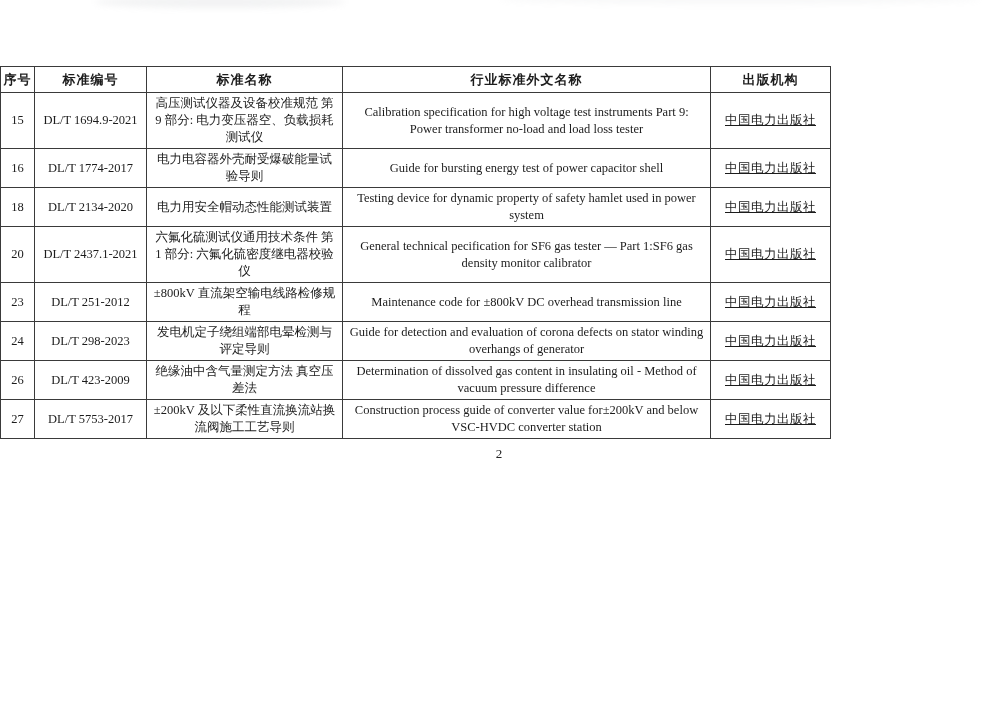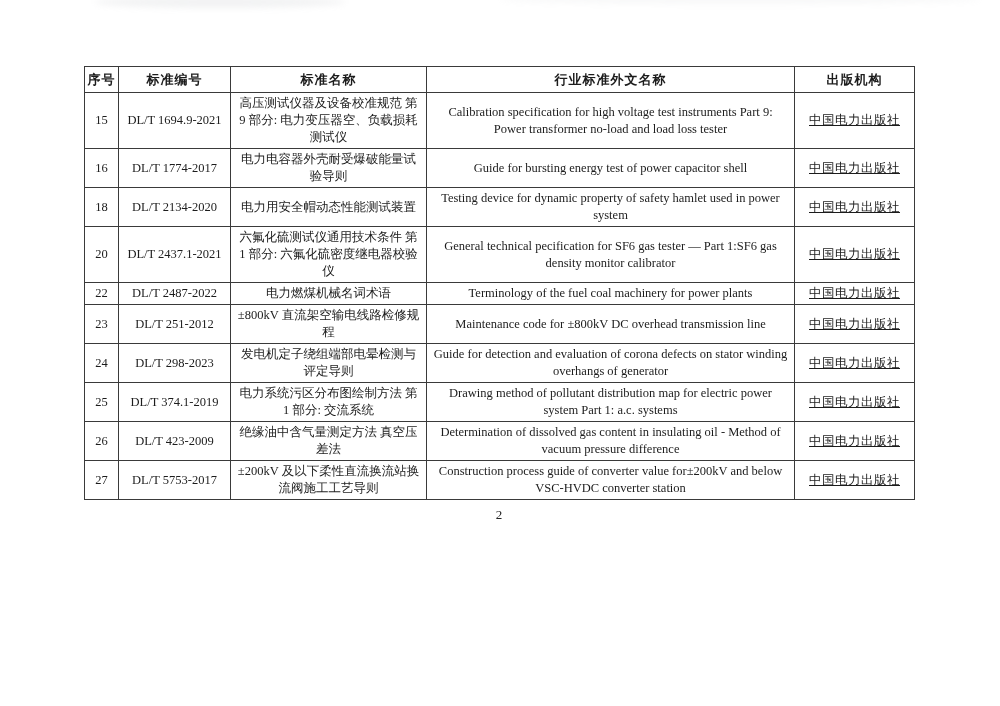--- a/index.html
+++ b/index.html
@@ -21,21 +21,20 @@
     position: absolute;
     background: #b9bcc0;
     opacity: 0.18;
     filter: blur(3px);
     border-radius: 50%;
   }
   .smudge-a { left: 95px;  top: -4px; width: 250px; height: 12px; }
   .smudge-b { left: 500px; top: -6px; width: 480px; height: 10px; opacity: 0.10; }
 
   table.standards {
-    margin-left: 84px;
     width: 830px;
     border-collapse: collapse;
     table-layout: fixed;
   }
   table.standards th,
   table.standards td {
     border: 1px solid #3a3a3a;
     text-align: center;
     vertical-align: middle;
     padding: 2px 4px;
@@ -115,45 +114,31 @@
     <td class="c-pub">中国电力出版社</td>
   </tr>
         <tr>
     <td class="c-no">20</td>
     <td class="c-code">DL/T 2437.1-2021</td>
     <td class="c-zh">六氟化硫测试仪通用技术条件 第 1 部分: 六氟化硫密度继电器校验仪</td>
     <td class="c-en">General technical pecification for SF6 gas tester — Part 1:SF6 gas density monitor calibrator</td>
     <td class="c-pub">中国电力出版社</td>
   </tr>
         <tr>
-    <td class="c-no">22</td>
-    <td class="c-code">DL/T 2487-2022</td>
-    <td class="c-zh">电力燃煤机械名词术语</td>
-    <td class="c-en">Terminology of the fuel coal machinery for power plants</td>
-    <td class="c-pub">中国电力出版社</td>
-  </tr>
-        <tr>
     <td class="c-no">23</td>
     <td class="c-code">DL/T 251-2012</td>
     <td class="c-zh">±800kV 直流架空输电线路检修规程</td>
     <td class="c-en">Maintenance code for ±800kV DC overhead transmission line</td>
     <td class="c-pub">中国电力出版社</td>
   </tr>
         <tr>
     <td class="c-no">24</td>
     <td class="c-code">DL/T 298-2023</td>
     <td class="c-zh">发电机定子绕组端部电晕检测与评定导则</td>
     <td class="c-en">Guide for detection and evaluation of corona defects on stator winding overhangs of generator</td>
-    <td class="c-pub">中国电力出版社</td>
-  </tr>
-        <tr>
-    <td class="c-no">25</td>
-    <td class="c-code">DL/T 374.1-2019</td>
-    <td class="c-zh">电力系统污区分布图绘制方法 第 1 部分: 交流系统</td>
-    <td class="c-en">Drawing method of pollutant distribution map for electric power system Part 1: a.c. systems</td>
     <td class="c-pub">中国电力出版社</td>
   </tr>
         <tr>
     <td class="c-no">26</td>
     <td class="c-code">DL/T 423-2009</td>
     <td class="c-zh">绝缘油中含气量测定方法 真空压差法</td>
     <td class="c-en">Determination of dissolved gas content in insulating oil - Method of vacuum pressure difference</td>
     <td class="c-pub">中国电力出版社</td>
   </tr>
         <tr>

